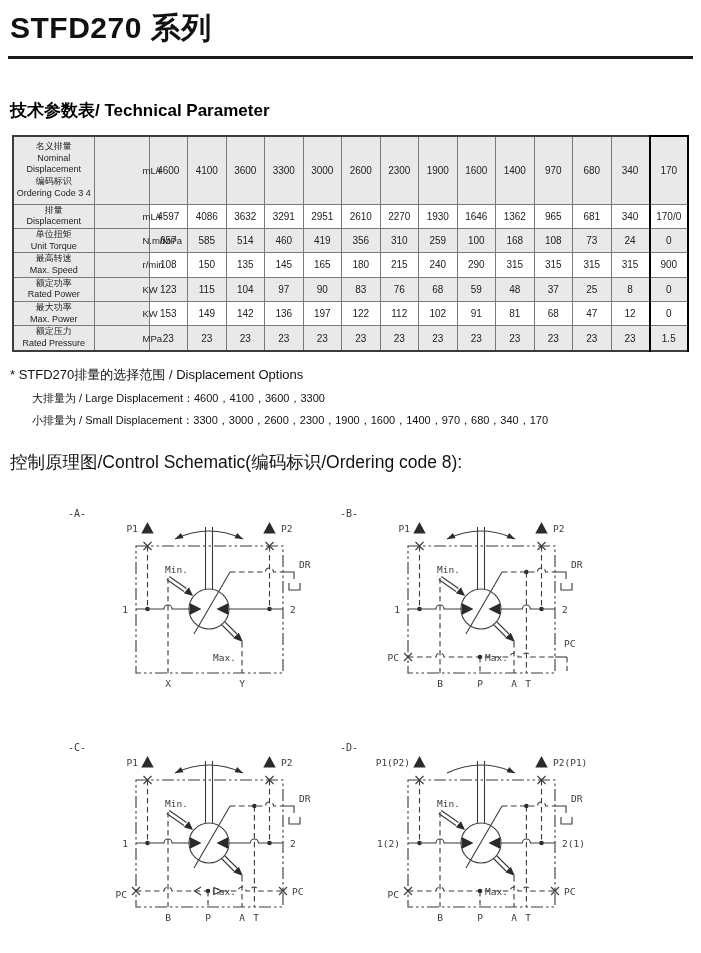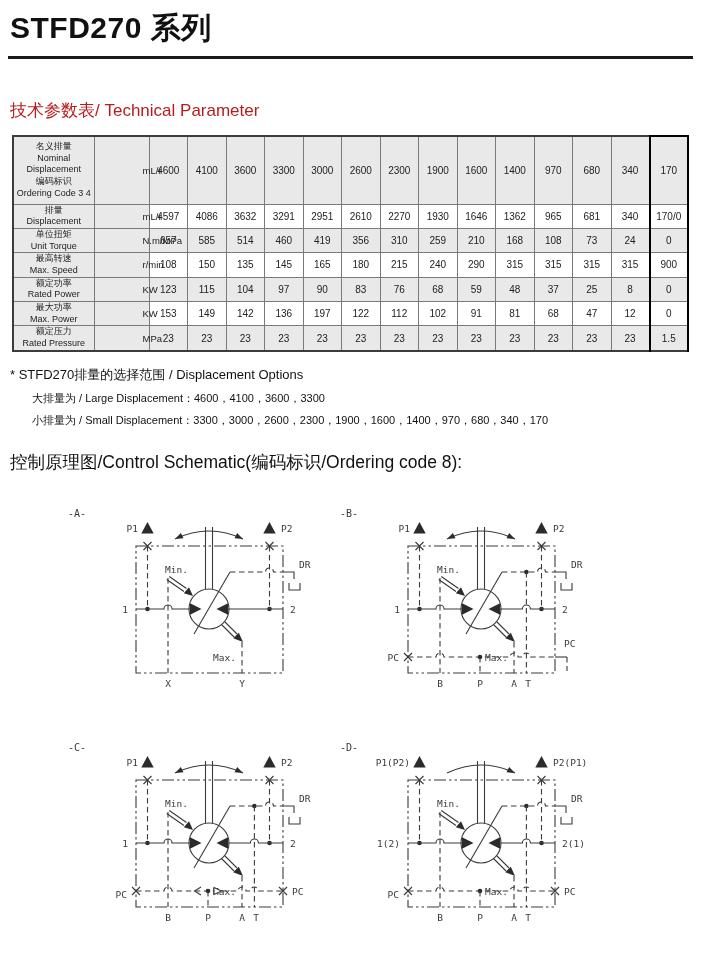--- a/index.html
+++ b/index.html
@@ -1,21 +1,21 @@
 <!DOCTYPE html>
 <html><head>
 <meta charset="utf-8">
 <style>
   html,body { margin:0; padding:0; background:#ffffff; }
   body { width:701px; height:953px; font-family:"Liberation Sans", sans-serif; color:#1a1a1a; overflow:hidden; }
 
   .page-title { margin:8px 0 0 10px; font-size:30px; font-weight:bold; letter-spacing:0.5px; color:#111; }
   .title-rule { margin:7px 8px 0 8px; height:3px; background:#1a1a1a; }
 
-  .section-heading { margin:40px 0 0 10px; font-size:17px; font-weight:normal; color:#b91c1c; }
+  .section-heading { margin:40px 0 0 10px; font-size:17px; font-weight:bold; color:#000000; }
   .section-heading2 { margin:22px 0 0 10px; font-size:17.5px; font-weight:normal; color:#111; }
 
   
   .tbl-wrap { margin:13px 0 0 12px; }
   table { border-collapse:collapse; width:677px; table-layout:fixed; border:2px solid #3c3c3c; }
   th, td { border:1px solid #7a7a7a; text-align:center; vertical-align:middle; padding:0; color:#222; }
   col.c-label { width:81px; } col.c-unit { width:55px; }
   tr { height:21px; } tr.r0 { height:68px; }
   .rlabel { font-size:9px; font-weight:normal; line-height:1.3; white-space:pre-line; background:#e9e9e9; }
   .unit { font-size:9.5px; background:#e9e9e9;padding-left:48px; }
@@ -118,21 +118,21 @@
 Unit Torque</th>
           <td class="unit">N.m/MPa</td>
           <td class="val">657</td>
           <td class="val">585</td>
           <td class="val">514</td>
           <td class="val">460</td>
           <td class="val">419</td>
           <td class="val">356</td>
           <td class="val">310</td>
           <td class="val">259</td>
-          <td class="val">210</td>
+          <td class="val">100</td>
           <td class="val">168</td>
           <td class="val">108</td>
           <td class="val">73</td>
           <td class="val">24</td>
           <td class="val last">0</td>
         </tr>
         <tr class="r3">
           <th class="rlabel">最高转速
 Max. Speed</th>
           <td class="unit">r/min</td>

